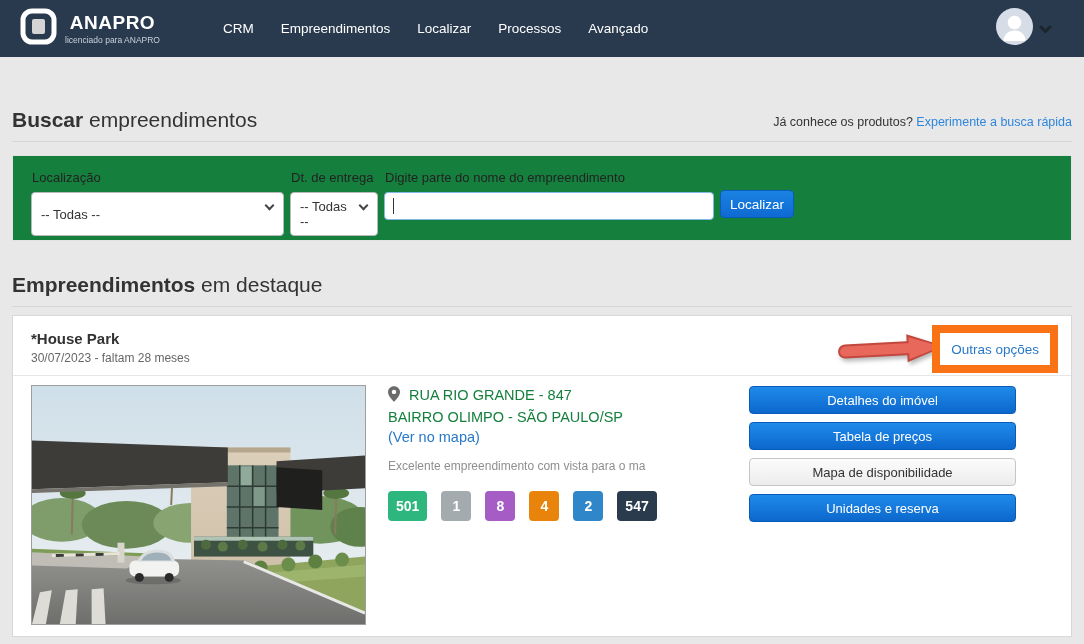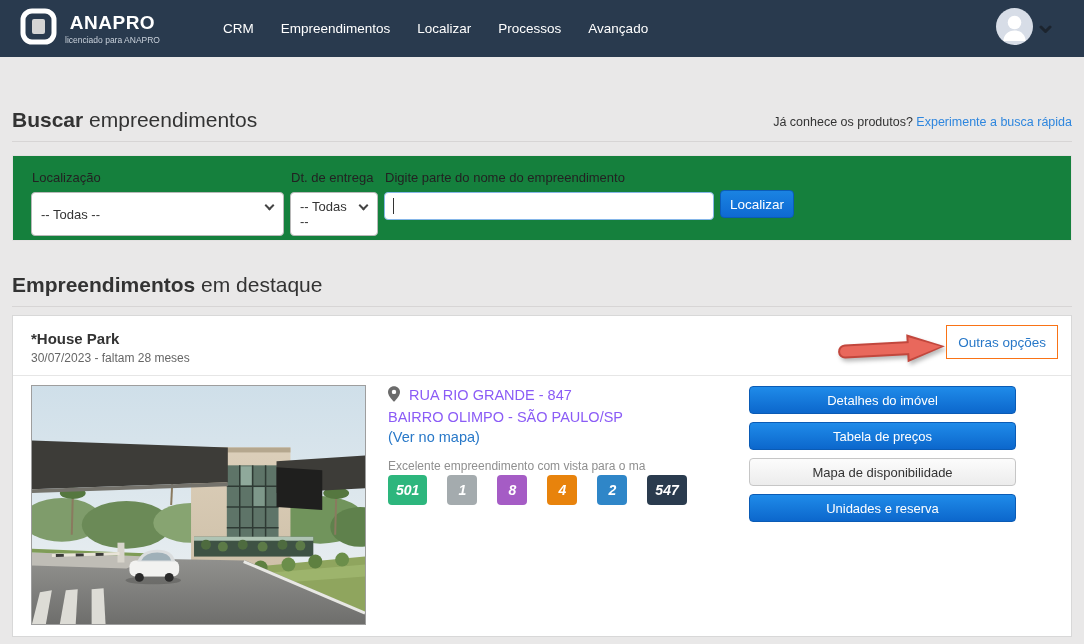--- a/index.html
+++ b/index.html
@@ -44,34 +44,34 @@
     font-size:13px; font-family:"Liberation Sans",sans-serif; outline:none; }
   .txt-caret { position:absolute; left:9px; top:6px; width:1px; height:16px; background:#333; }
   .btn-localizar { margin-top:20px; width:74px; height:28px; border:1px solid #0B5CB8; border-radius:4px;
     background:linear-gradient(#1A83E2,#0E69D2); color:#fff; font-size:13.5px;
     font-family:"Liberation Sans",sans-serif; cursor:pointer; }
   
   .card { margin-top:8px; background:#fff; border:1px solid #D8D8D8; height:322px; }
   .card-header { position:relative; padding:14px 18px 10px; border-bottom:1px solid #E6E6E6; }
   .card-title { font-size:15px; font-weight:bold; color:#333; line-height:17px; }
   .card-date { font-size:12px; color:#666; margin-top:4px; line-height:14px; }
-  .annot-box { position:absolute; top:9px; right:13px; border:1px solid #f97316; background:#fff;
+  .annot-box { position:absolute; top:9px; right:13px; border:8px solid #f97316; background:#fff;
     padding:7px 11px; }
   .annot-box a { font-size:13.5px; color:#2878C8; text-decoration:none; cursor:pointer; white-space:nowrap; }
   .annot-arrow { position:absolute; top:18px; right:122px; width:112px; height:30px;
     filter:drop-shadow(2px 3px 2px rgba(0,0,0,.28)); }
   .card-body { display:flex; padding:9px 18px 0; }
   .prop-img { width:335px; height:240px; border:1px solid #9E9E9E; flex:none; cursor:pointer; }
   .prop-img svg { display:block; }
   .info-col { margin-left:22px; width:340px; }
-  .addr-line { font-size:14.5px; color:#8b5cf6; line-height:20px; }
+  .addr-line { font-size:14.5px; color:#15803d; line-height:20px; }
   .addr-line .pin { vertical-align:-2px; margin-right:5px; }
   .map-link { font-size:14.5px; color:#2878C8; text-decoration:none; line-height:20px; cursor:pointer; display:inline-block; }
   .desc { font-size:12px; color:#8F8F8F; margin-top:12px; }
-  .badges { display:flex; gap:20px; margin-top:2px;font-style:italic; }
+  .badges { display:flex; gap:14px; margin-top:18px; }
   .badge { height:30px; min-width:30px; padding:0 8px; border-radius:4px; color:#fff;
     font-size:14px; font-weight:bold; display:flex; align-items:center; justify-content:center; }
   .actions-col { margin-left:auto; margin-right:37px; width:267px; padding-top:1px; }
   .act-btn { display:block; width:100%; height:28px; margin-bottom:8px; border-radius:4px;
     font-size:13px; font-family:"Liberation Sans",sans-serif; cursor:pointer; }
   .act-btn.primary { background:linear-gradient(#1F8BE9,#0C67CC); border:1px solid #0A5BB5; color:#fff; }
   .act-btn.light { background:linear-gradient(#FCFCFC,#ECECEC); border:1px solid #C6C6C6; color:#333; }
 </style>
 </head>
 <body>

